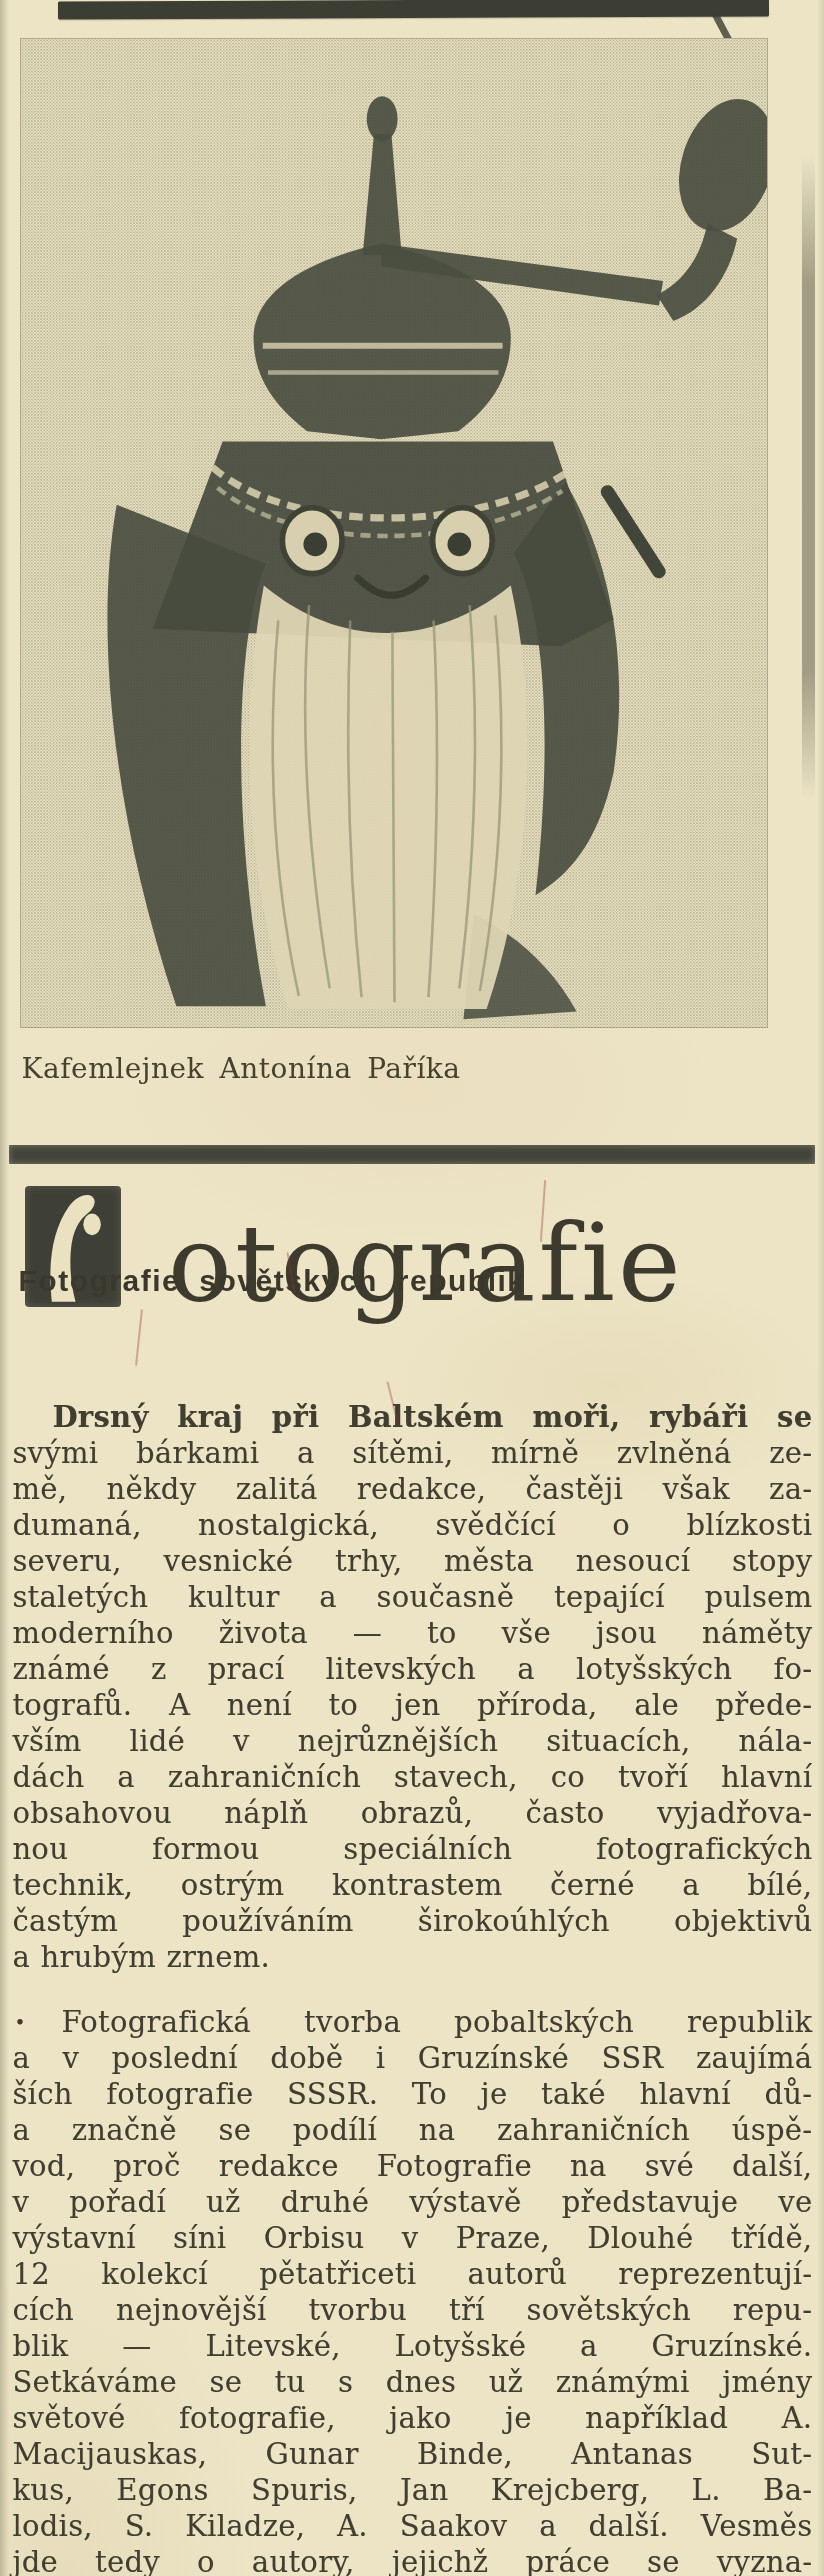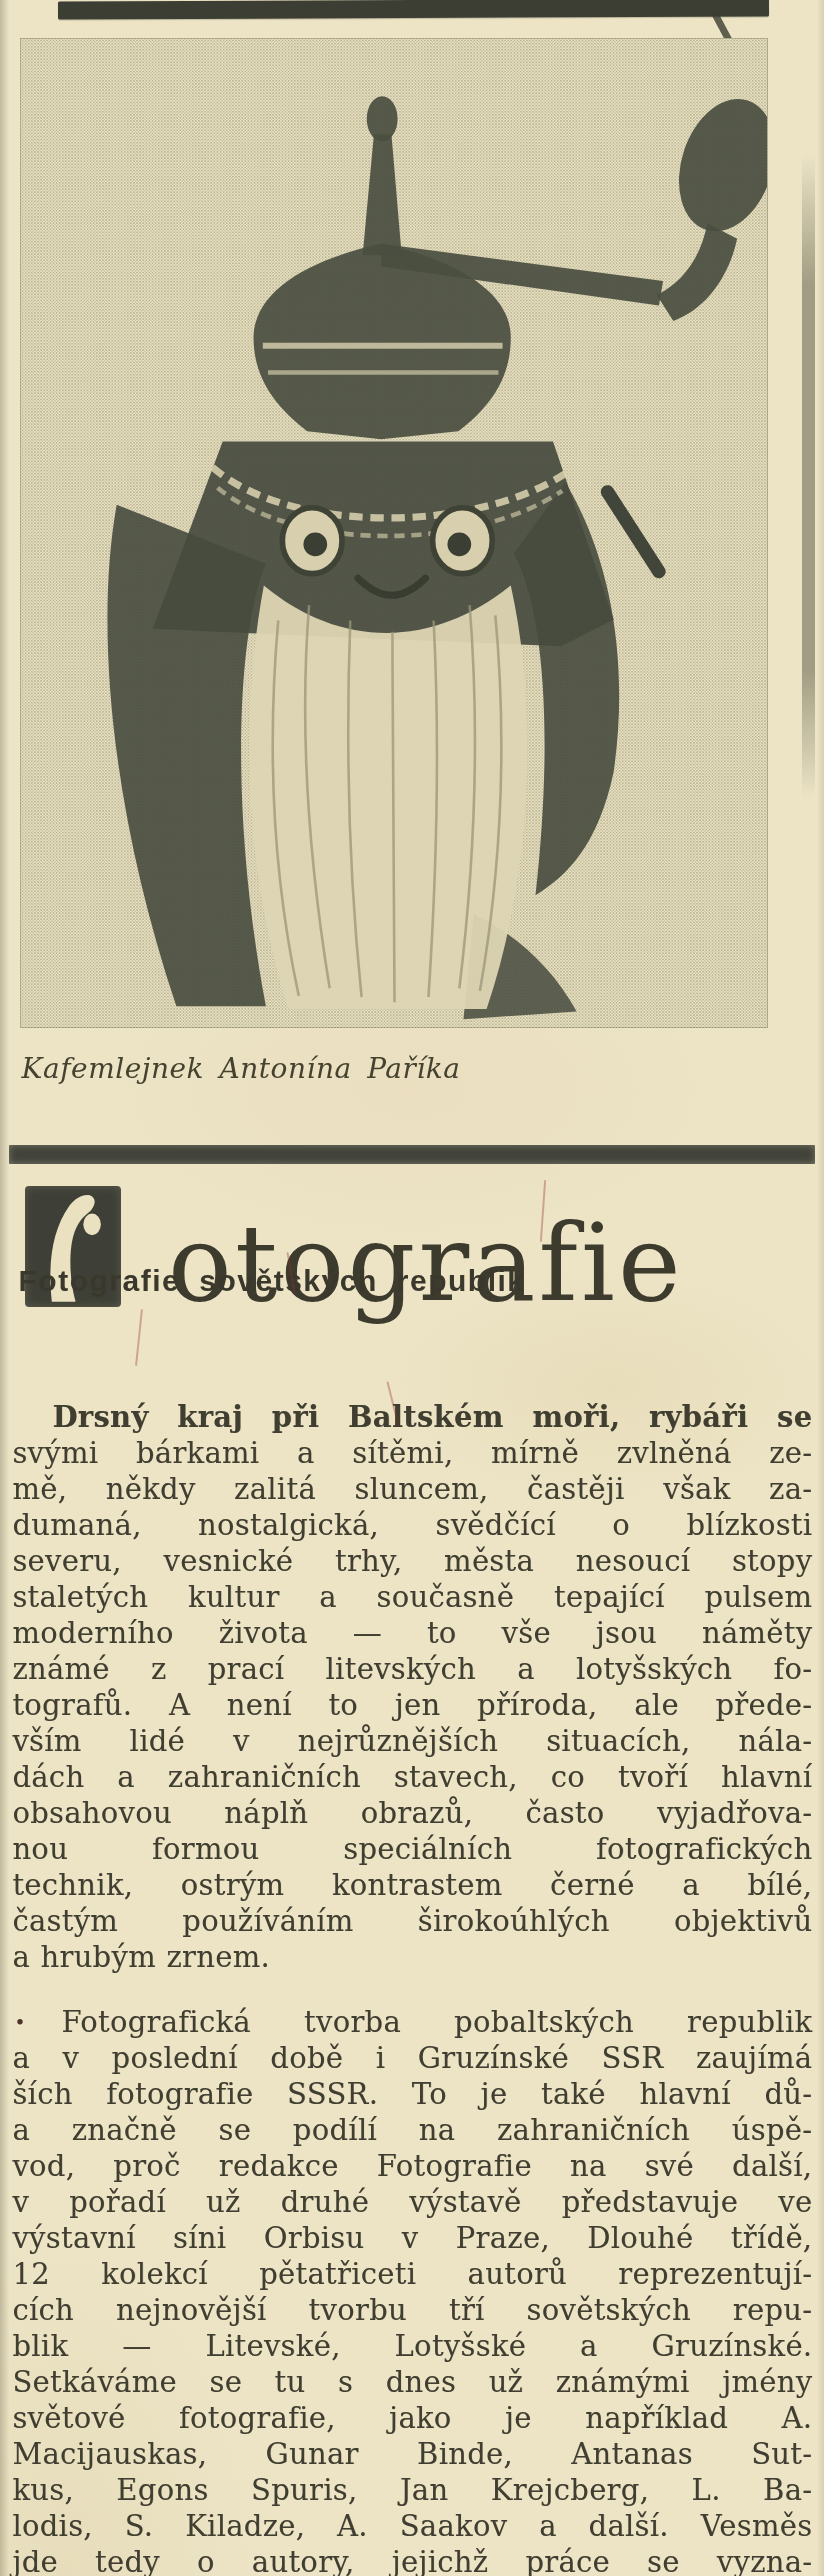--- a/index.html
+++ b/index.html
@@ -36,21 +36,21 @@
     box-sizing:border-box;
   }
   .photo svg{display:block; width:100%; height:100%;}
   .right-shadow{
     position:absolute; left:802px; top:155px; width:13.4px; height:644px;
     background:linear-gradient(to bottom, rgba(70,70,52,0.0), rgba(70,70,52,0.45) 20%, rgba(70,70,52,0.45) 80%, rgba(70,70,52,0));
     border-radius:5.2px;
   }
   .caption{
     position:absolute; left:21.6px; top:1051px; width:773px;
-    font-style:italic; font-size:28px; line-height:36px;
+    font-size:28px; line-height:36px;
     letter-spacing:0.5px; word-spacing:6.2px; color:#45432f;
   }
   .rule{
     position:absolute; left:9.3px; top:1145px; width:806px; height:18.5px;
     background:#42433a; border-radius:1px;
     box-shadow:inset 0 0 7.2px rgba(236,228,197,0.35);
   }
   .masthead{position:absolute; left:25px; top:1180px; height:134px;}
   .logo-box{
     position:absolute; left:0; top:6.2px; width:96px; height:121px;
@@ -158,21 +158,21 @@
       </svg>
     </div>
     <div class="masthead-word">otografie</div>
   </div>
 
   <div class="article-title">Fotografie sovětských republik</div>
 
   <div class="article-body">
       <div class="line indent">Drsný kraj při Baltském moři, rybáři se</div>
       <div class="line">svými bárkami a sítěmi, mírně zvlněná ze-</div>
-      <div class="line">mě, někdy zalitá sluncem, častěji však za-</div>
+      <div class="line">mě, někdy zalitá redakce, častěji však za-</div>
       <div class="line">dumaná, nostalgická, svědčící o blízkosti</div>
       <div class="line">severu, vesnické trhy, města nesoucí stopy</div>
       <div class="line">staletých kultur a současně tepající pulsem</div>
       <div class="line">moderního života — to vše jsou náměty</div>
       <div class="line">známé z prací litevských a lotyšských fo-</div>
       <div class="line">tografů. A není to jen příroda, ale přede-</div>
       <div class="line">vším lidé v nejrůznějších situacích, nála-</div>
       <div class="line">dách a zahraničních stavech, co tvoří hlavní</div>
       <div class="line">obsahovou náplň obrazů, často vyjadřova-</div>
       <div class="line">nou formou speciálních fotografických</div>

